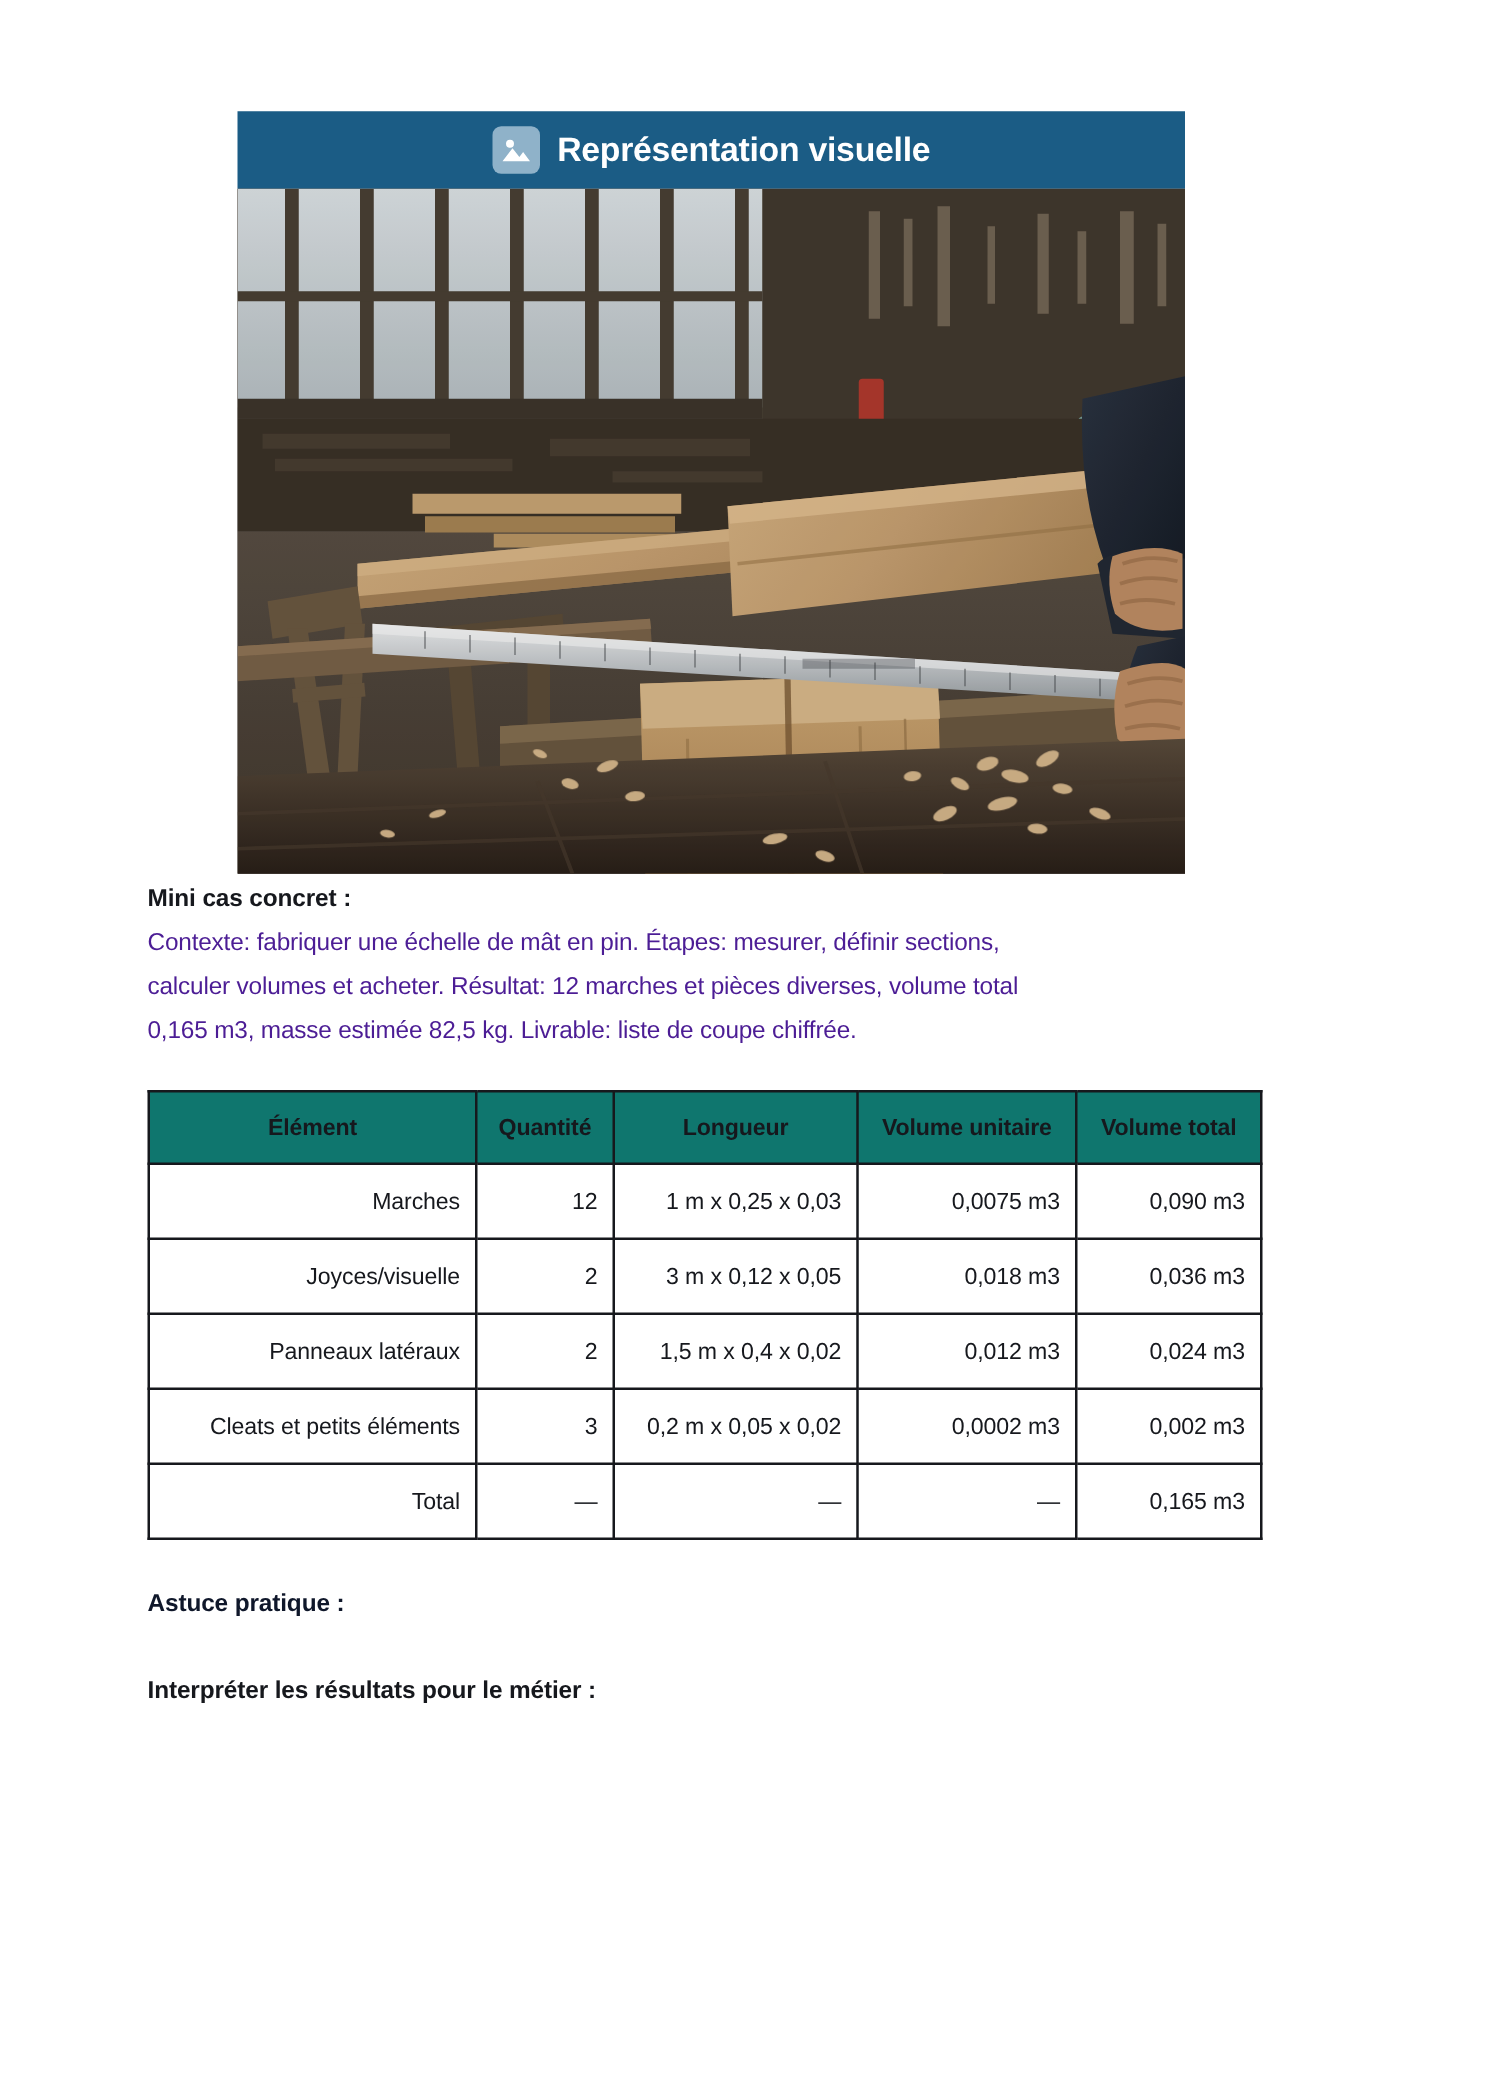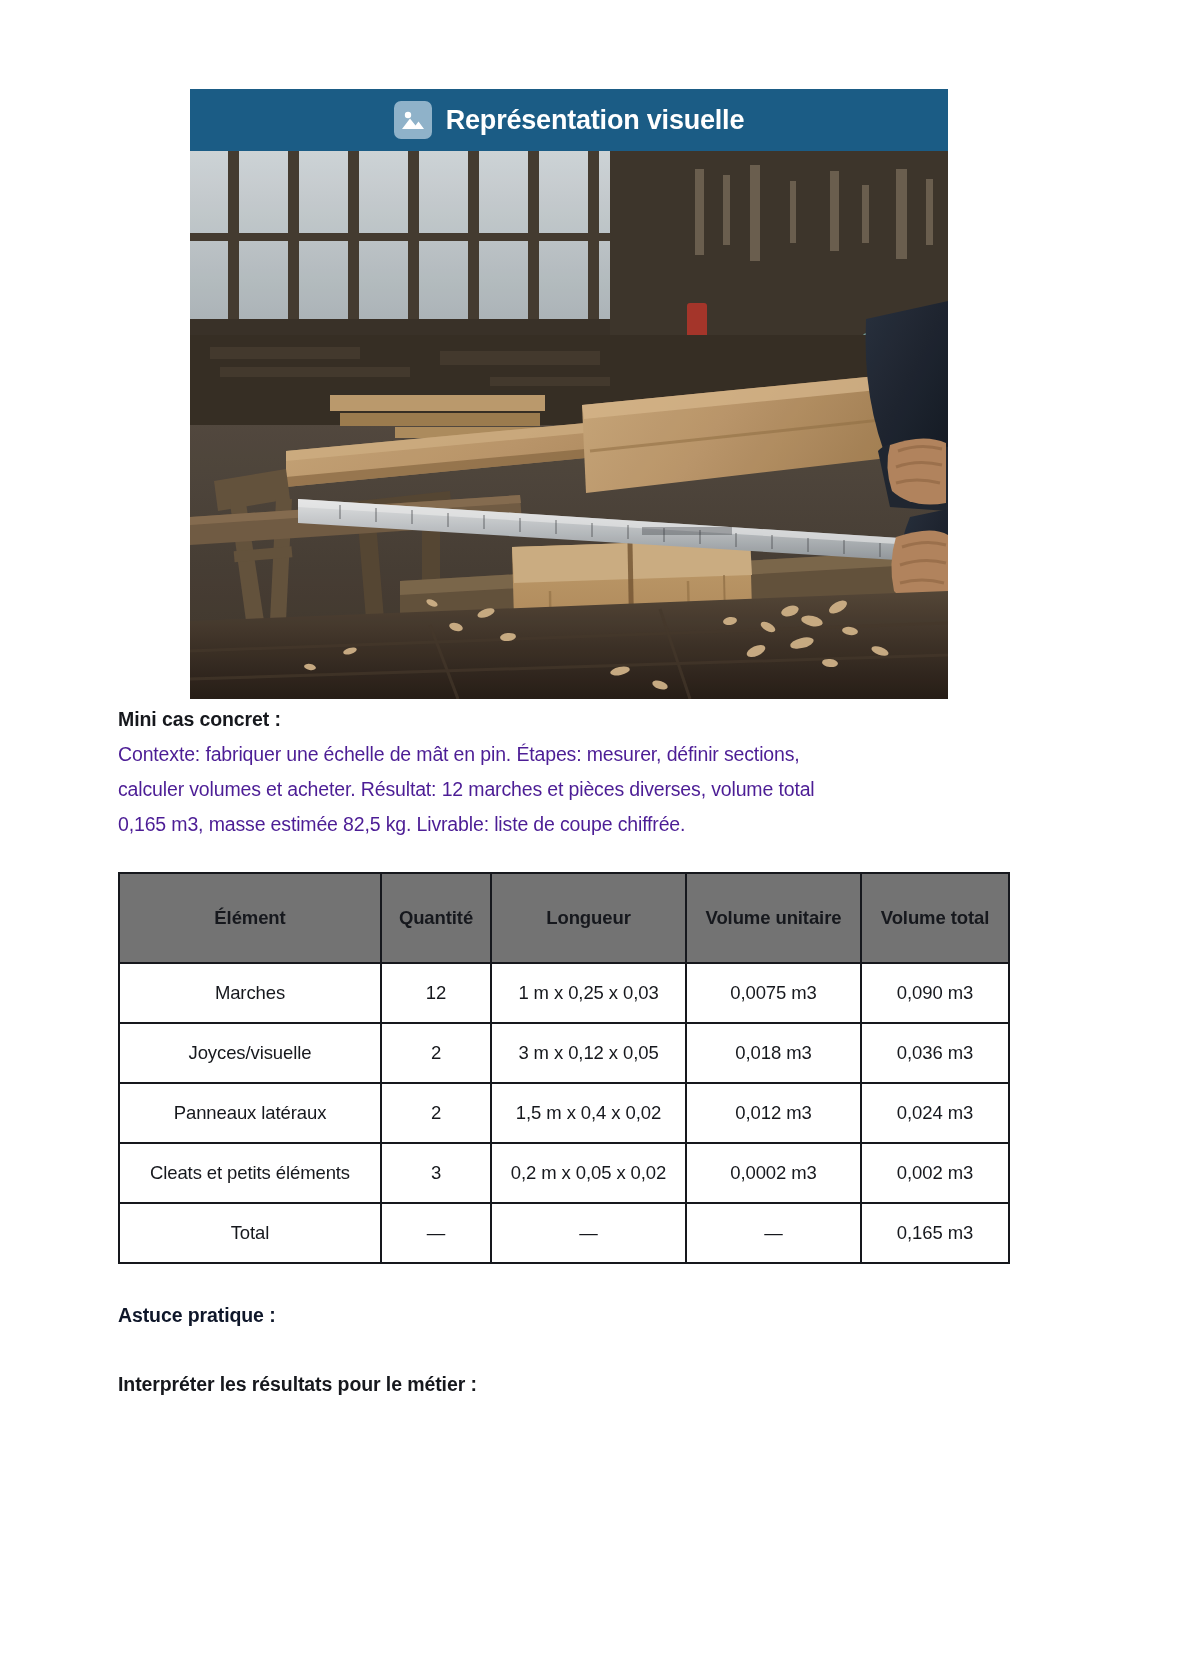--- a/index.html
+++ b/index.html
@@ -118,29 +118,29 @@
     margin: 0;
   }
   table.data-table th,
   table.data-table td {
     border: 2px solid #16181d;
     font-size: 18.5px;
     letter-spacing: -0.1px;
     vertical-align: middle;
   }
   table.data-table thead th {
-    background: #737373;
+    background: #0f766e;
     font-weight: bold;
-    padding: 30px 10px;
+    padding: 14px 10px;
     line-height: 28px;
   }
   table.data-table tbody td {
     background: #ffffff;
     font-weight: normal;
-    text-align: center;
+    text-align: right;
     padding: 14px 12px;
     line-height: 30px;
   }
   .col-1 { width: 262px; }
   .col-2 { width: 110px; }
   .col-3 { width: 195px; }
   .col-4 { width: 175px; }
   .col-5 { width: 148px; }
 </style>
 </head>

